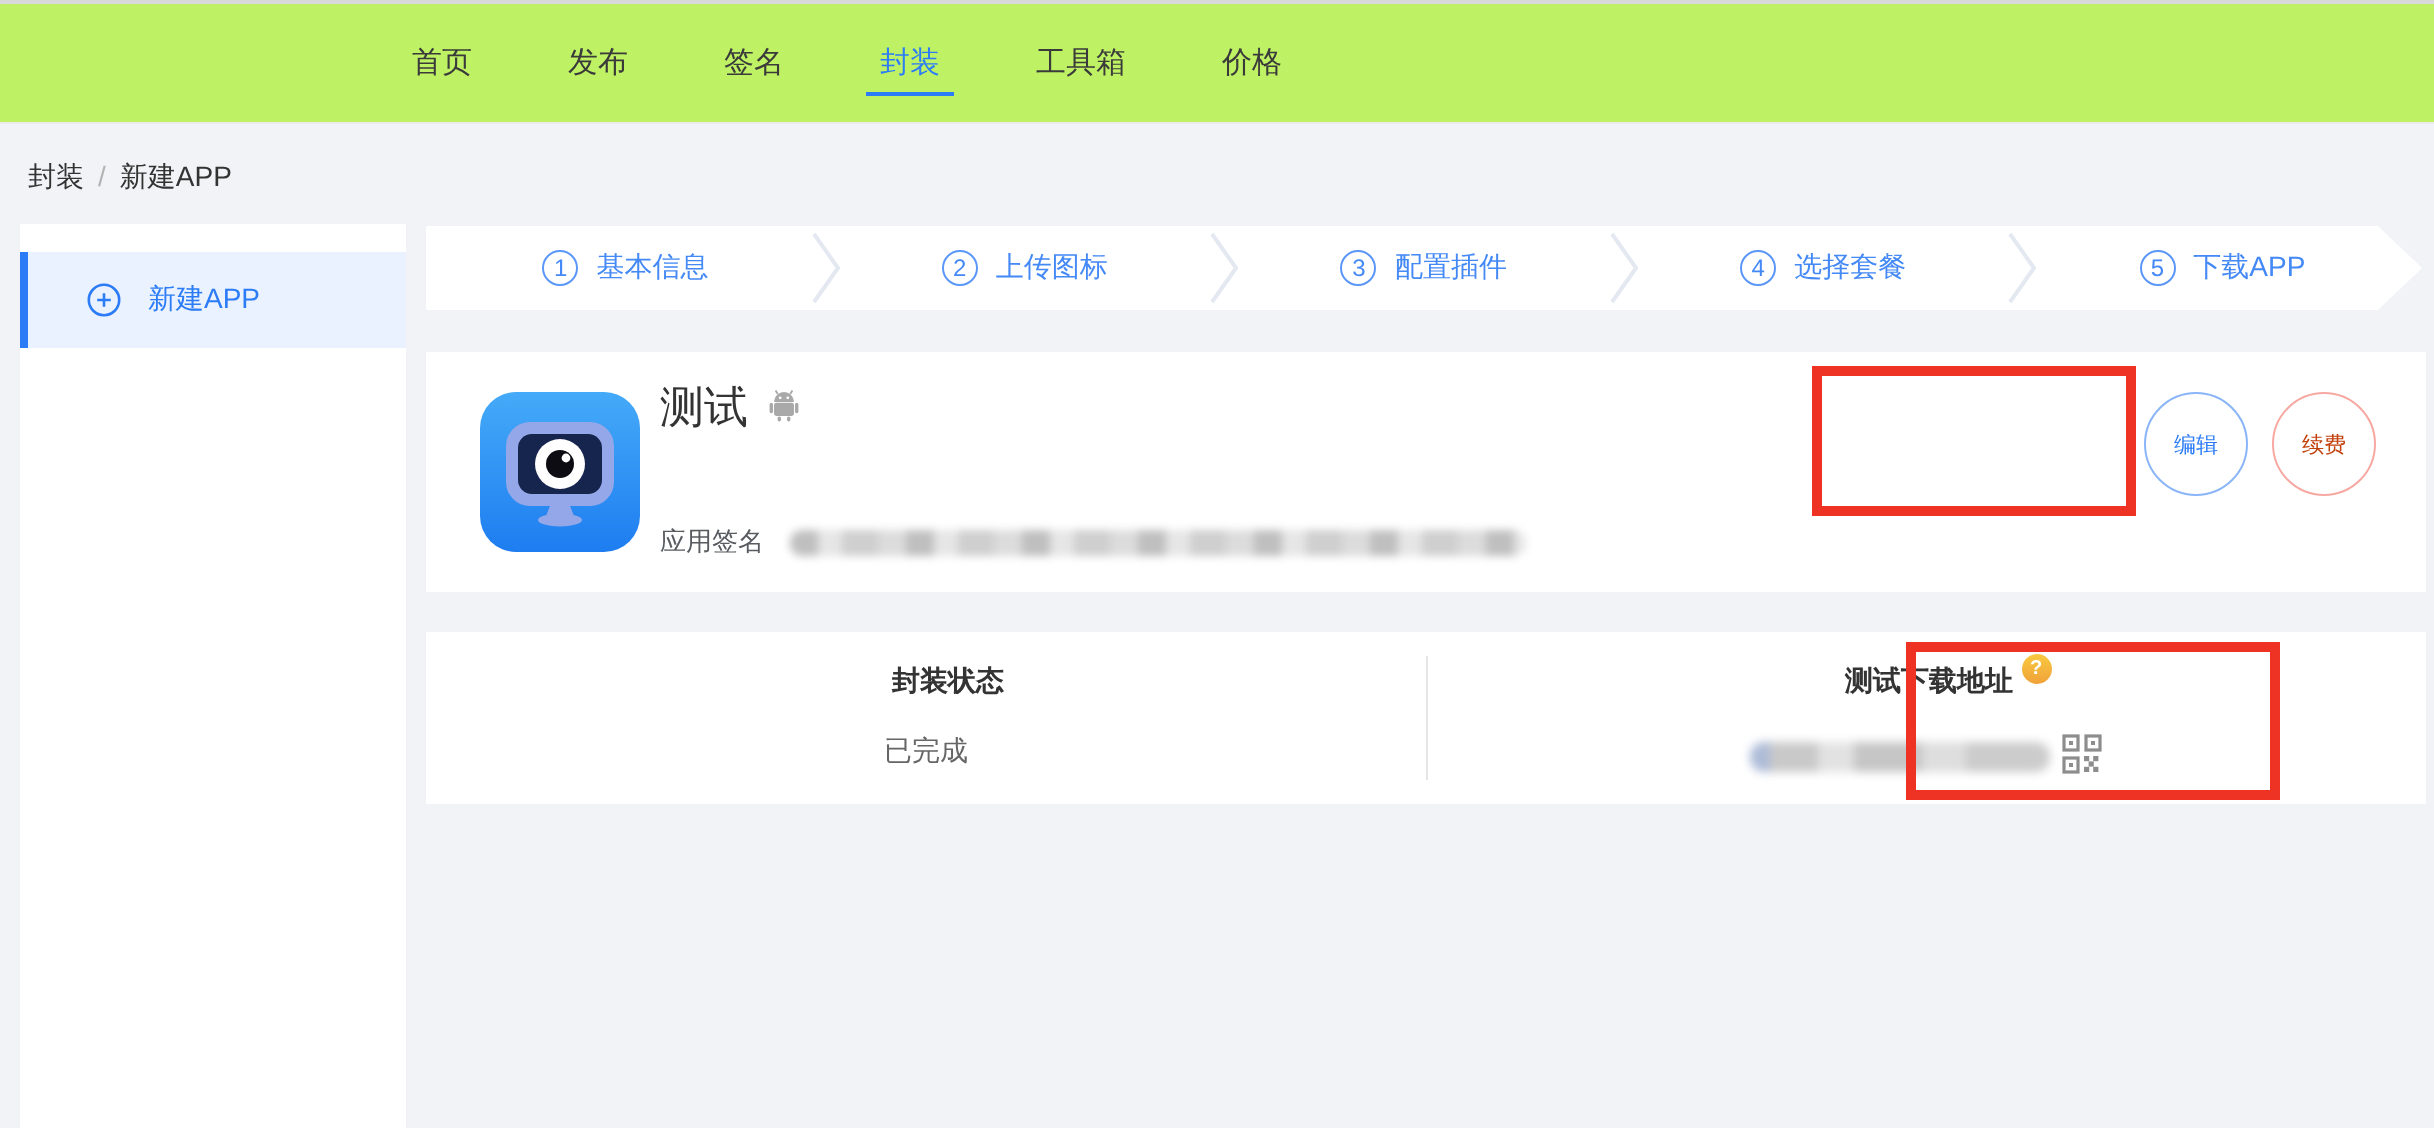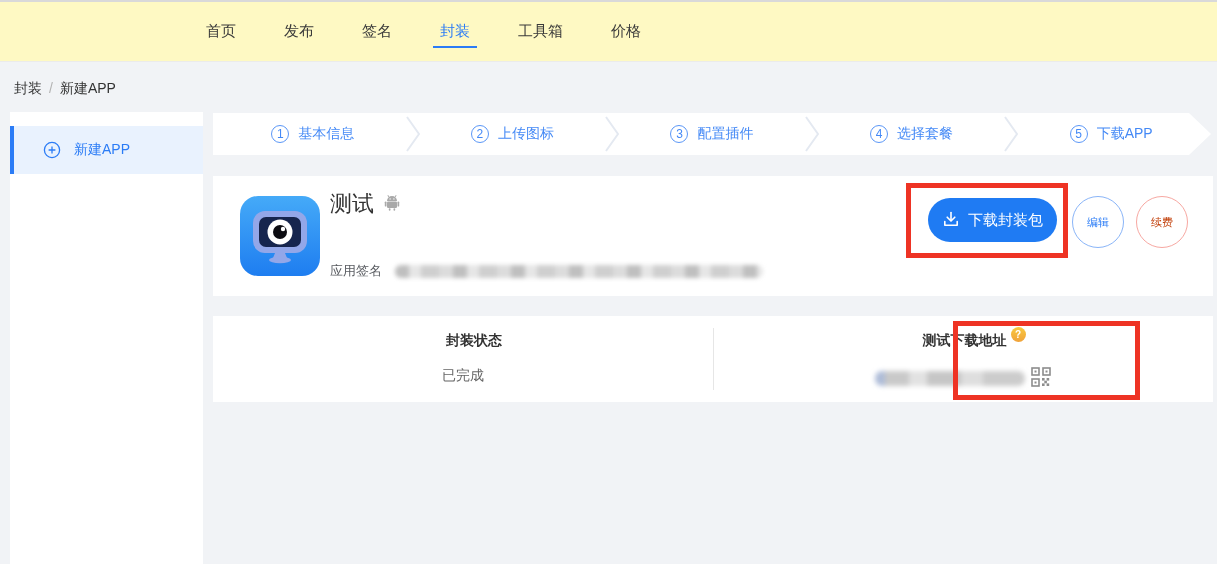--- a/index.html
+++ b/index.html
@@ -2,21 +2,21 @@
 <html><head>
 <meta charset="utf-8">
 <style>
   html,body{margin:0;padding:0;}
   body{
     width:1217px;height:564px;position:relative;overflow:hidden;
     background:#f1f3f6;color:#333;
     font-family:"Liberation Sans","DejaVu Sans",sans-serif;font-size:14px;
   }
   
-  .topbar{position:absolute;top:0;left:0;width:100%;height:62px;background:#fef9c3;
+  .topbar{position:absolute;top:0;left:0;width:100%;height:62px;background:#bef264;
     border-top:2px solid #d9d9d9;border-bottom:1px solid #ebebeb;box-sizing:border-box;}
   .nav{display:flex;gap:48px;margin-left:206px;height:100%;}
   .nav-item{display:flex;align-items:center;font-size:15px;color:#3a3a3a;cursor:pointer;position:relative;}
   .nav-item.active{color:#2b7cf6;}
   .nav-item.active::after{content:"";position:absolute;left:-7px;right:-7px;bottom:13px;height:2px;background:#2b7cf6;}
   
   .breadcrumb{position:absolute;left:14px;top:80px;font-size:14px;color:#333;}
   .crumb-sep{color:#b3b3b3;margin:0 7px;}
   
   .sidebar{position:absolute;left:10px;top:112px;width:193px;bottom:0;background:#fff;}
@@ -187,30 +187,20 @@
       </svg>
     </span>
   </div>
 
 
   <div class="sig">
     <span>应用签名</span>
     <span class="redact sig-strip"></span>
   </div>
 
-  <button class="btn-download">
-    <span>
-      <svg width="18" height="18" viewBox="0 0 18 18" fill="none" stroke="#ffffff" stroke-width="1.6" stroke-linecap="round" stroke-linejoin="round">
-        <path d="M9 2.5v8"></path>
-          <path d="M5.2 7.2L9 11l3.8-3.8"></path>
-          <path d="M2.8 11.5v3.7h12.4v-3.7"></path>
-      </svg>
-    </span>
-    <span>下载封装包</span>
-  </button>
   <div class="red-box" id="redbox1"></div>
 
   <button class="btn-circle btn-edit">
       <span>编辑</span>
     </button>
   <button class="btn-circle btn-renew">
       <span>续费</span>
     </button>
 </section>
 

